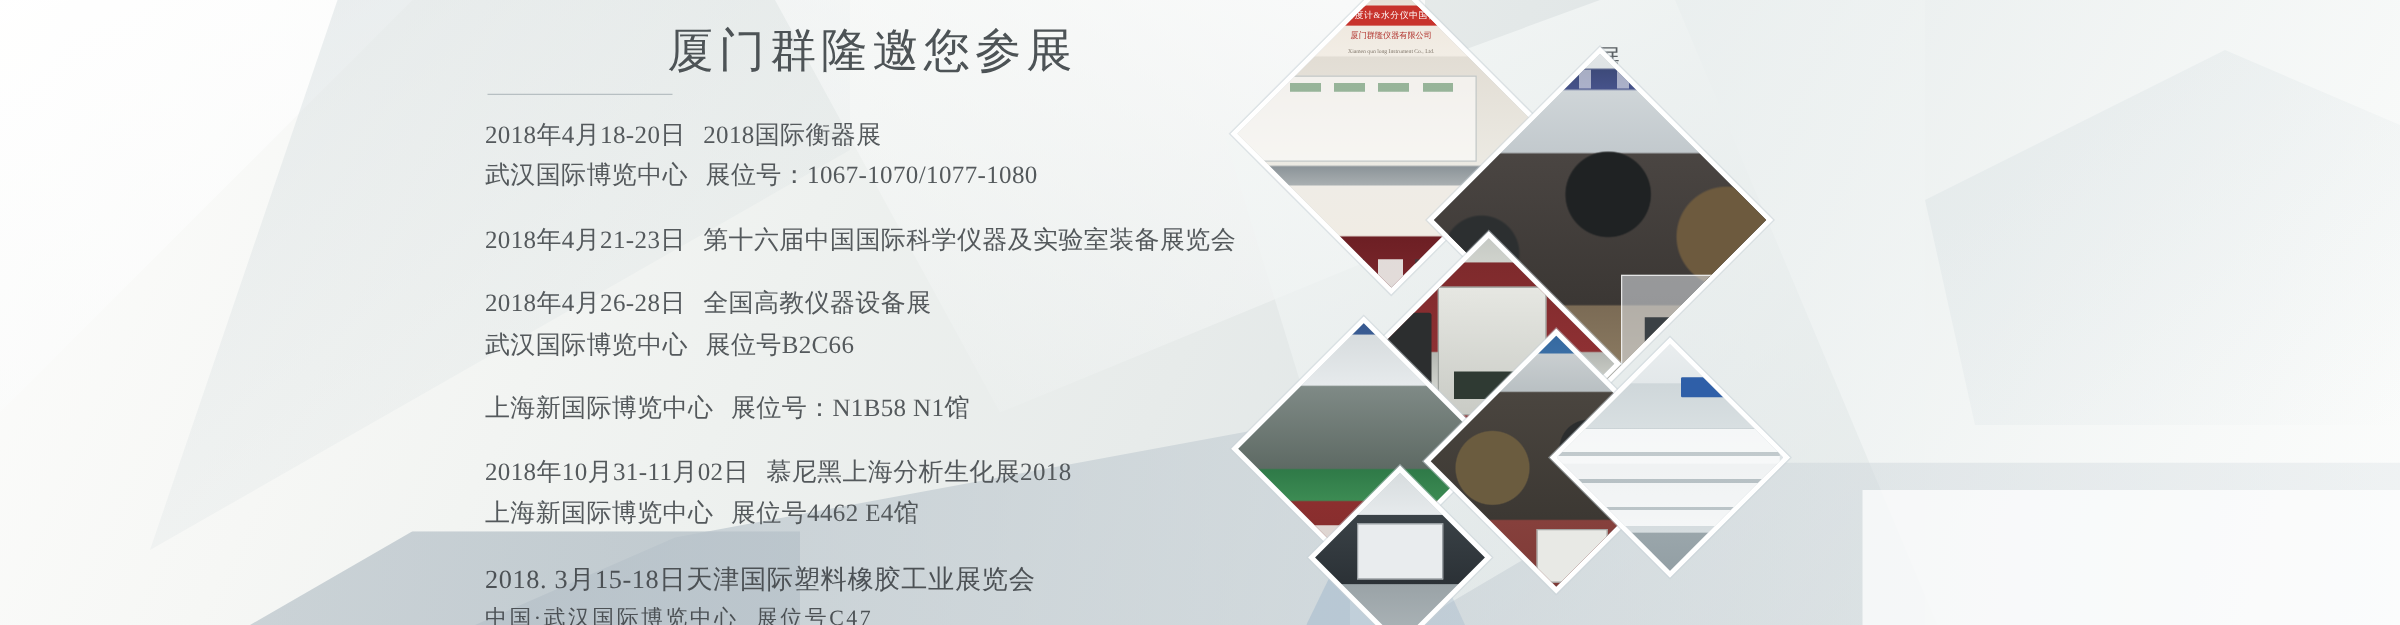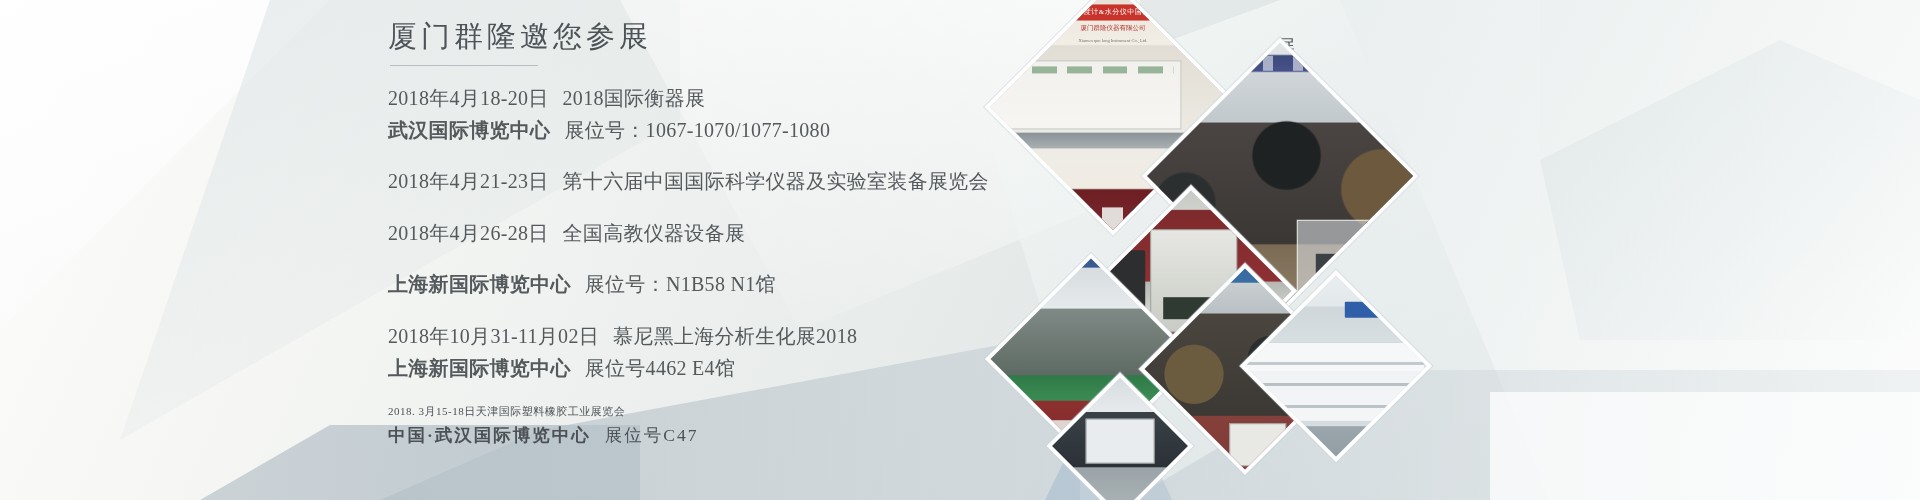--- a/index.html
+++ b/index.html
@@ -82,49 +82,50 @@
   
   #textpanel {
     position: absolute;
     left: 388px;
     top: 18px;
     width: 620px;
     color: #4a4f52;
   }
 
   #headline {
-    font-size: 29px;
+    font-size: 37px;
     letter-spacing: 4px;
     color: #4d5356;
     font-weight: normal;
     line-height: 1.3;
     white-space: nowrap;
+    text-align: center;
   }
 
   #headline-rule {
     width: 148px;
     height: 1px;
     background: #b7bfc2;
     margin: 9px 0 16px 2px;
   }
 
   .event {
     margin-bottom: 19px;
     line-height: 1.62;
     white-space: nowrap;
   }
   .event .row { font-size: 20px; color: #54595c; letter-spacing: .3px; }
   .event .when   { display: inline-block; min-width: 140px; }
-  .event .venue  { display: inline-block; min-width: 140px; font-weight: bold; }
+  .event .venue  { display: inline-block; min-width: 140px; }
   .event .name   { display: inline-block; padding-left: 14px; }
   .event .booth  { display: inline-block; padding-left: 14px; }
 
   
   .event.emphasis { margin-top: 12px; }
-  .event.emphasis .row { font-size: 11px; color: #4c5155; letter-spacing: .5px; }
+  .event.emphasis .row { font-size: 21px; color: #4c5155; letter-spacing: .5px; }
   .event.emphasis .line2 { font-size: 17.5px; letter-spacing: 2px; }
 
   
   #vcaption {
     position: absolute;
     left: 1265px;
     top: 22px;
     width: 34px;
     font-size: 20px;
     letter-spacing: 6px;
@@ -350,20 +351,23 @@
     <div class="event">
       <div class="row">
         <span class="when">2018年4月21-23日</span><span class="name">第十六届中国国际科学仪器及实验室装备展览会</span>
       </div>
     </div>
 
     <div class="event">
       <div class="row">
         <span class="when">2018年4月26-28日</span><span class="name">全国高教仪器设备展</span>
       </div>
+      <div class="row">
+        <span class="venue">武汉国际博览中心</span><span class="booth">展位号B2C66</span>
+      </div>
     </div>
 
     <div class="event">
       <div class="row">
         <span class="venue">上海新国际博览中心</span><span class="booth">展位号：N1B58 N1馆</span>
       </div>
     </div>
 
     <div class="event">
       <div class="row">

